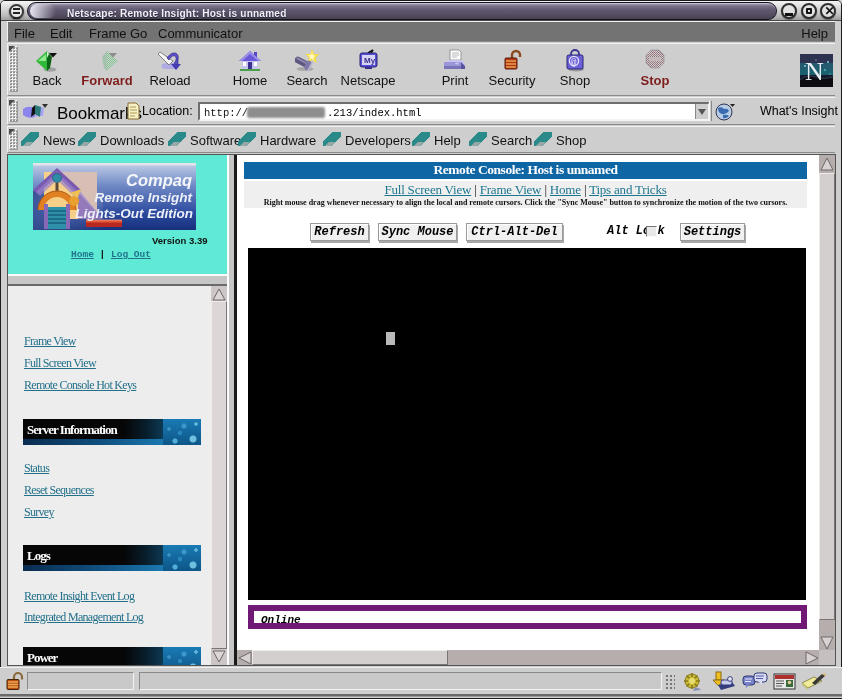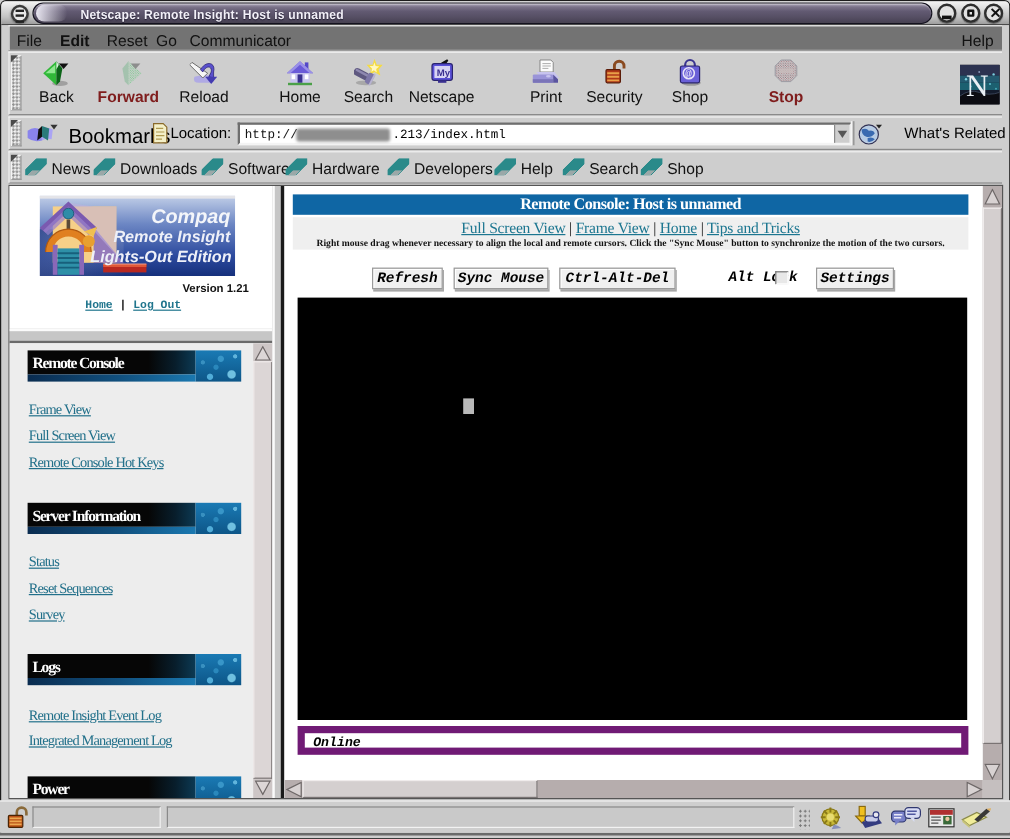--- a/index.html
+++ b/index.html
@@ -40,21 +40,21 @@
   
   #urlfield { position:absolute; left:190px; top:4px; width:512px; height:19px; background:#fff;
     border-top:2px solid #6e6e6e; border-left:2px solid #6e6e6e; border-bottom:2px solid #f4f4f4; border-right:2px solid #f4f4f4; }
   #urltext { position:absolute; left:4px; top:3px; font-family:"Liberation Mono",monospace; font-size:10.5px; color:#111; white-space:pre; }
   #urlblur { position:absolute; left:47px; top:3px; width:78px; height:11px; background:#8e8e8e; filter:blur(1.2px); border-radius:2px; }
   #urlarrow { position:absolute; right:0px; top:0px; width:13px; height:15px; background:#cecece; border-left:1px solid #8a8a8a; }
   #urlarrow::before { content:""; position:absolute; left:2px; top:5px; border-left:4px solid transparent; border-right:4px solid transparent; border-top:6px solid #555; }
   
   #content { position:absolute; left:7px; top:154px; width:829px; height:512px; border:1px solid #555; background:#ececec; }
   
-  #sidetop { position:absolute; left:0px; top:0px; width:219px; height:119px; background:#ffffff; }
+  #sidetop { position:absolute; left:0px; top:0px; width:219px; height:119px; background:#5eead4; }
   #hdivider { position:absolute; left:0px; top:119px; width:219px; height:12px; background:#c6c6c6; border-top:2px solid #fbfbfb; border-bottom:2px solid #6a6a6a; }
   #sidenav { position:absolute; left:0px; top:131px; width:219px; height:379px; background:#ededed; overflow:hidden; }
   #vdivider { position:absolute; left:219px; top:0px; width:10px; height:510px; background:#c6c6c6; border-left:2px solid #fbfbfb; border-right:3px solid #1a1a1a; }
   #mainframe { position:absolute; left:229px; top:0px; width:598px; height:510px; background:#fff; overflow:hidden; }
   
   .sb { position:absolute; background:#b6adad; }
   .sbthumb { position:absolute; background:#d4cfcf; border-top:1px solid #f0ecec; border-left:1px solid #f0ecec; border-bottom:1px solid #7a7474; border-right:1px solid #7a7474; }
   
   .nhdr { position:absolute; left:15px; width:178px; height:26px; }
   .nhdr .blk { position:absolute; left:0; top:0; width:140px; height:20px; background:linear-gradient(90deg,#060606 0 72%,#081e2c 88%,#0c3a54 100%); }
@@ -103,22 +103,22 @@
       </div>
     <div class="wbtn" style="left:800px;">
         <span style="left:3px;top:3px;width:6px;height:6px;border:2px solid #111;border-radius:1px;position:absolute;"></span>
       </div>
     <div class="wbtn" style="left:819px;">
         <span style="left:2.5px;top:-1px;font-size:12px;">✕</span>
       </div>
   </div>
   <div id="menubar">
     <span class="menu" style="left:6px;">File</span>
-    <span class="menu" style="left:42px;font-weight:bold;">Edit</span>
-    <span class="menu" style="left:81px;">Reset</span>
+    <span class="menu" style="left:42px;">Edit</span>
+    <span class="menu" style="left:81px;">Frame</span>
     <span class="menu" style="left:122px;">Go</span>
     <span class="menu" style="left:150px;">Communicator</span>
     <span class="menu" style="right:7px;">Help</span>
   </div>
 
   <div class="bar" id="toolbar" style="top:43px; height:53px;">
     <div class="grip" style="height:46px;"></div>
     <div class="tbtn" style="left:18px;top:5px;width:42px;">
       <svg class="ticon" width="24" height="24" viewBox="0 0 24 24">
         <ellipse cx="15" cy="20.5" rx="6.5" ry="2.2" fill="#a0a0a0"></ellipse>
@@ -257,21 +257,21 @@
       <span style="position:absolute;left:127px;top:3px;font-family:'Liberation Mono',monospace;font-size:10.5px;">.213/index.html</span>
       <div id="urlarrow"></div>
     </div>
     <svg style="position:absolute;left:706px;top:4px;" width="22" height="20" viewBox="0 0 22 20">
       <circle cx="10" cy="10" r="8" fill="#b8cce4" stroke="#335"></circle>
       <path d="M4 6 Q8 4 10 7 Q14 6 15 9 Q12 13 8 12 Q4 11 4 6" fill="#3a6ab0"></path>
       <path d="M9 13 Q13 12 15 14 Q12 17 9 16 Z" fill="#3a6ab0"></path>
       <polygon points="16,2 21,2 18.5,5" fill="#222"></polygon>
     </svg>
     <div style="position:absolute;left:701px;top:3px;width:3px;height:20px;border-left:1px solid #f4f4f4;border-right:1px solid #8a8a8a;background:#cecece;"></div>
-    <span style="position:absolute;right:-3px;top:6px;font-size:12.5px;">What's Related</span>
+    <span style="position:absolute;right:-3px;top:6px;font-size:12.5px;">What's Insight</span>
   </div>
 
   <div class="bar" id="persbar" style="top:126px; height:27px;">
     <div class="grip" style="height:21px;"></div>
     <span class="pitem" style="left:35px;">News</span>
     <span class="pitem" style="left:92px;">Downloads</span>
     <span class="pitem" style="left:182px;">Software</span>
     <span class="pitem" style="left:252px;">Hardware</span>
     <span class="pitem" style="left:337px;">Developers</span>
     <span class="pitem" style="left:426px;">Help</span>
@@ -313,34 +313,27 @@
         <path d="M15 48h18M15 52h18M15 56h18M15 60h18" stroke="#17607c" stroke-width="1.6"></path>
         <circle cx="41" cy="38" r="5" fill="#e8a030"></circle>
         <polygon points="37,30 48,26 45,34" fill="#f0c050"></polygon>
         <rect x="53" y="57" width="36" height="7" fill="#b82820"></rect>
         <rect x="53" y="57" width="36" height="2.5" fill="#e05838"></rect>
         <path d="M53 57h36" stroke="#f0a090" stroke-width="0.8"></path>
         <text x="159" y="23" text-anchor="end" font-family="Liberation Sans" font-style="italic" font-weight="bold" font-size="16.5" fill="#f4f6fa">Compaq</text>
         <text x="159" y="39" text-anchor="end" font-family="Liberation Sans" font-style="italic" font-weight="bold" font-size="13.5" fill="#eef0f8">Remote Insight</text>
         <text x="160" y="55" text-anchor="end" font-family="Liberation Sans" font-style="italic" font-weight="bold" font-size="13.5" fill="#eef0f8">Lights-Out Edition</text>
       </svg>
-      <div style="position:absolute;left:144px;top:80px;font-size:9.5px;font-weight:bold;color:#111;">Version 1.21</div>
+      <div style="position:absolute;left:144px;top:80px;font-size:9.5px;font-weight:bold;color:#111;">Version 3.39</div>
       <div style="position:absolute;left:0;top:94px;width:206px;text-align:center;font-family:'Liberation Mono',monospace;font-weight:bold;font-size:9.5px;">
         <a style="color:#20758d;text-decoration:underline;">Home</a><span style="color:#111;"> | </span><a style="color:#20758d;text-decoration:underline;">Log Out</a>
       </div>
     </div>
     <div id="hdivider"></div>
     <div id="sidenav">
-      <div class="nhdr" style="top:6px;">
-          <div class="shadow"></div>
-          <div class="blk"></div>
-          <div class="blue"></div>
-          <div class="strip"></div>
-          <div class="txt">Remote Console</div>
-        </div>
       <a class="nlink" style="top:48px;">Frame View</a>
       <a class="nlink" style="top:70px;">Full Screen View</a>
       <a class="nlink" style="top:92px;">Remote Console Hot Keys</a>
       <div class="nhdr" style="top:133px;">
           <div class="shadow"></div>
           <div class="blk"></div>
           <div class="blue"></div>
           <div class="strip"></div>
           <div class="txt">Server Information</div>
         </div>

